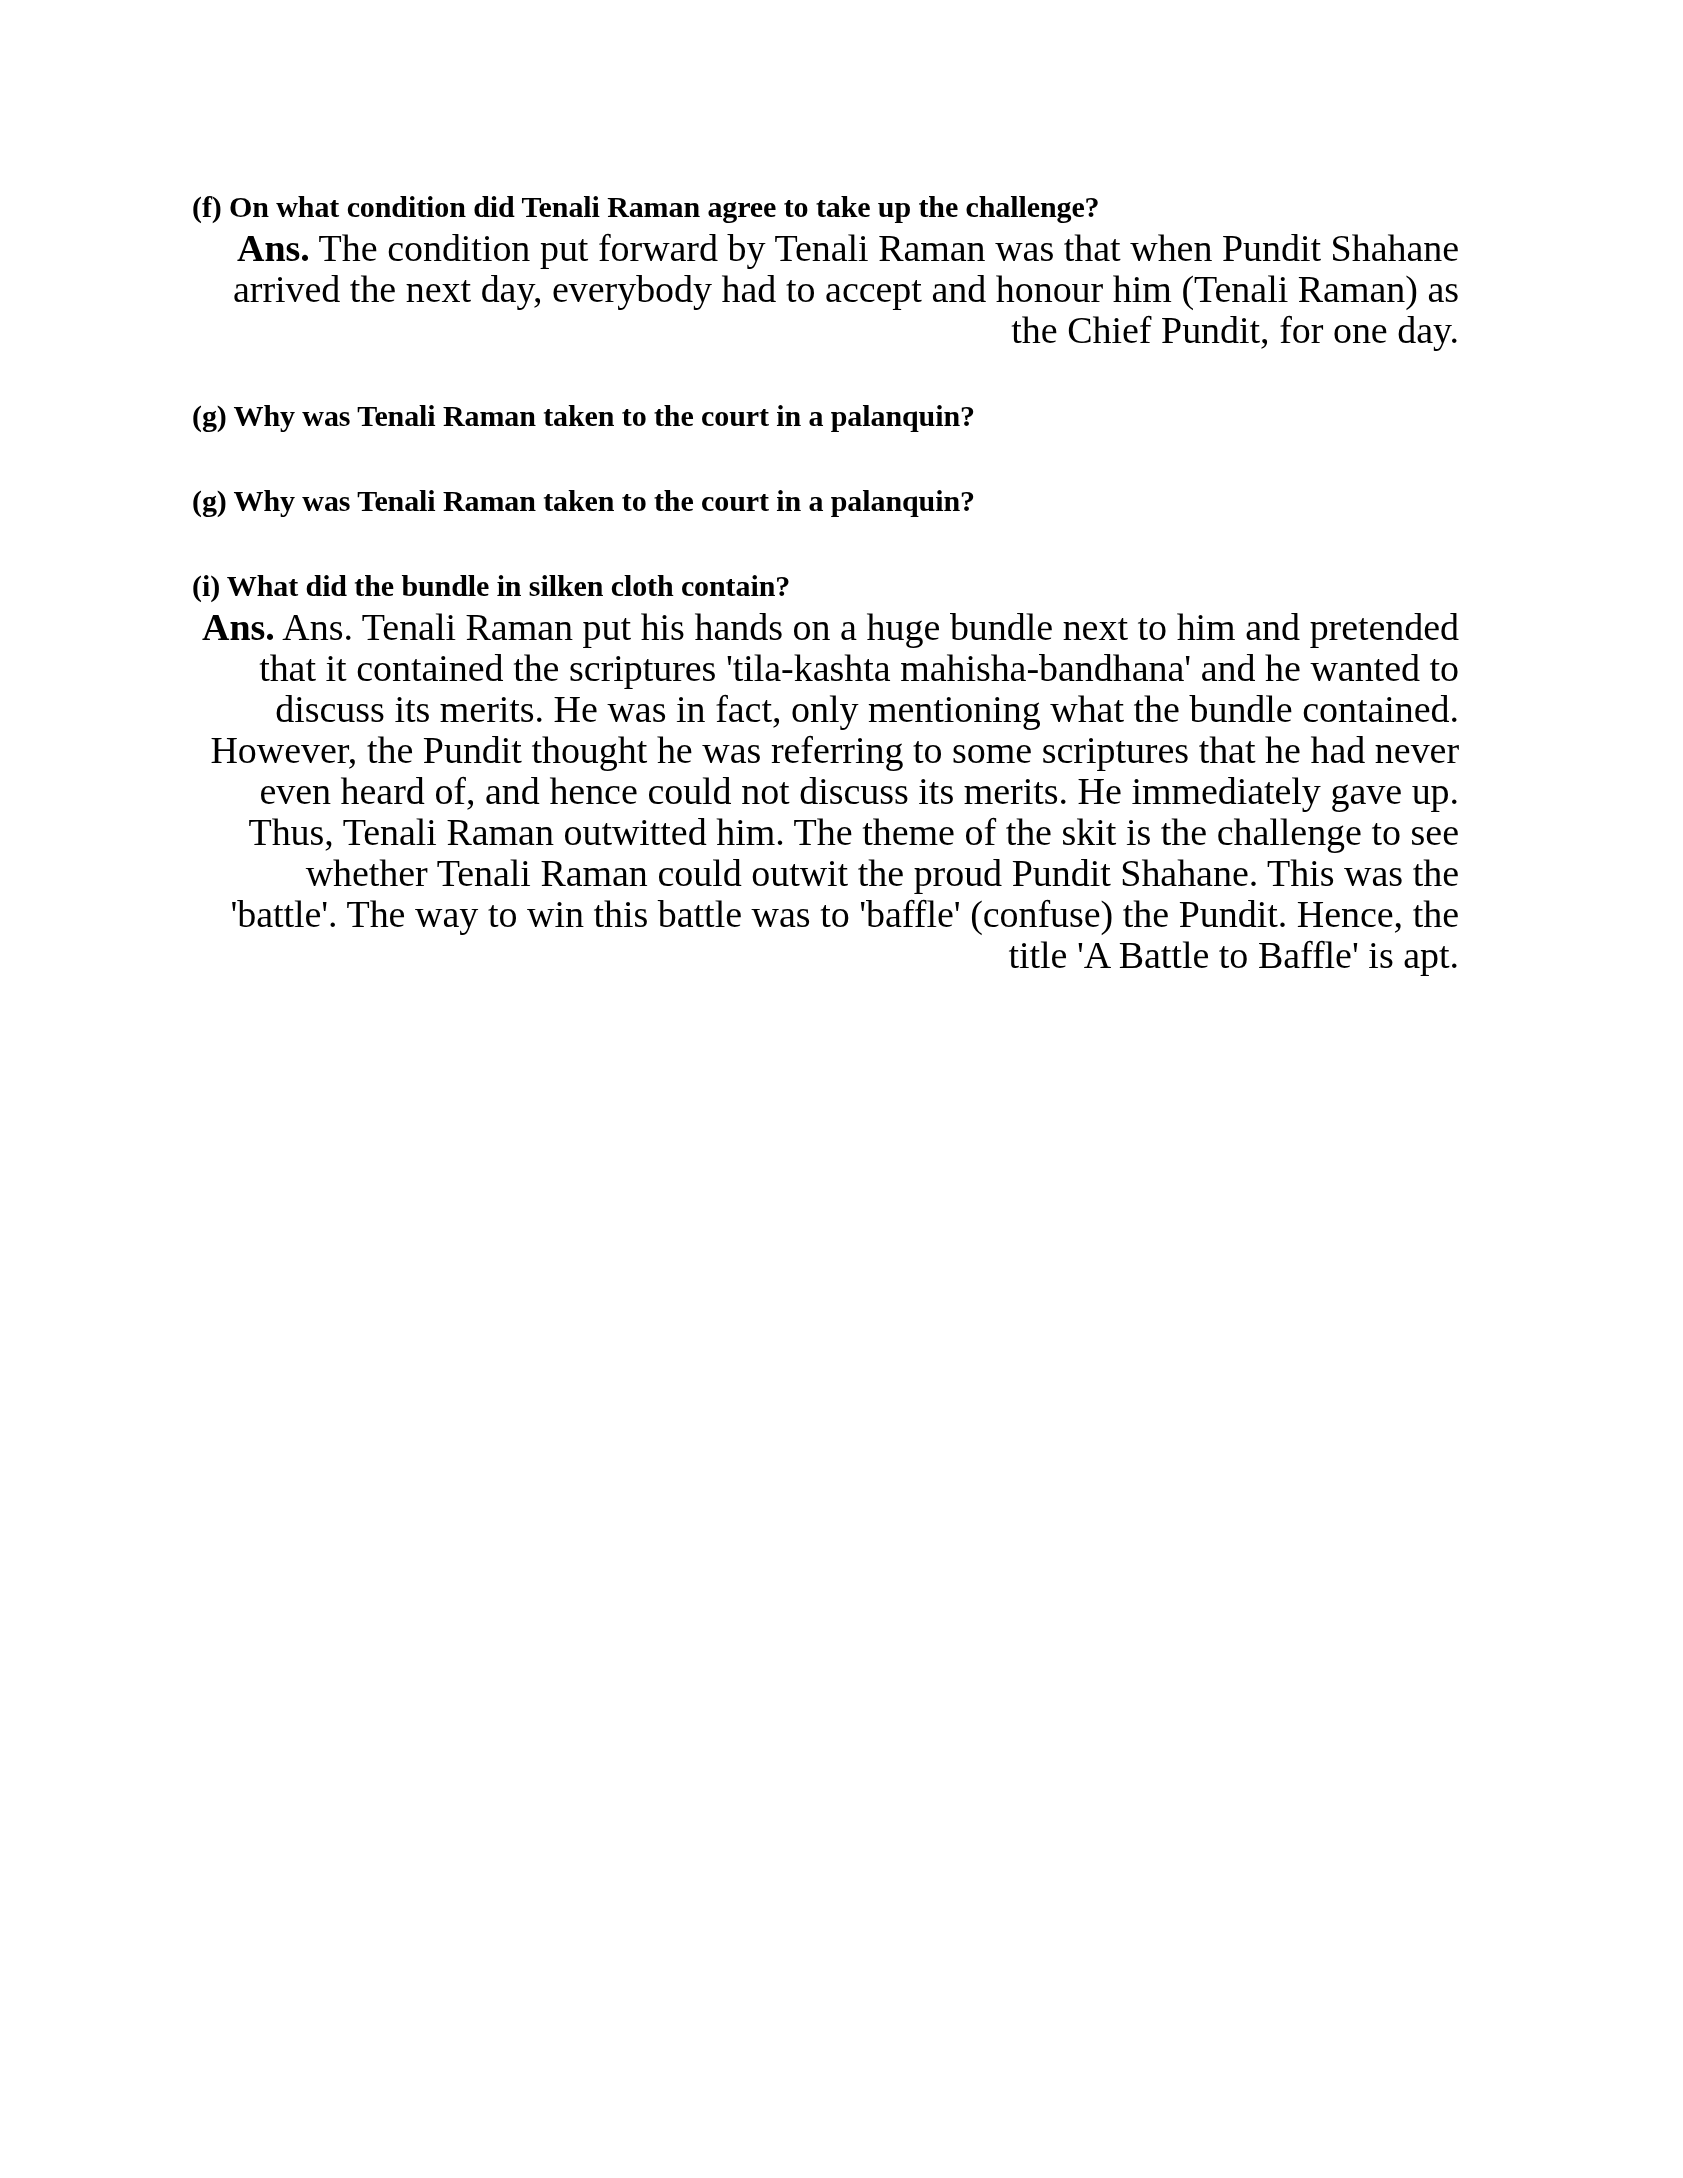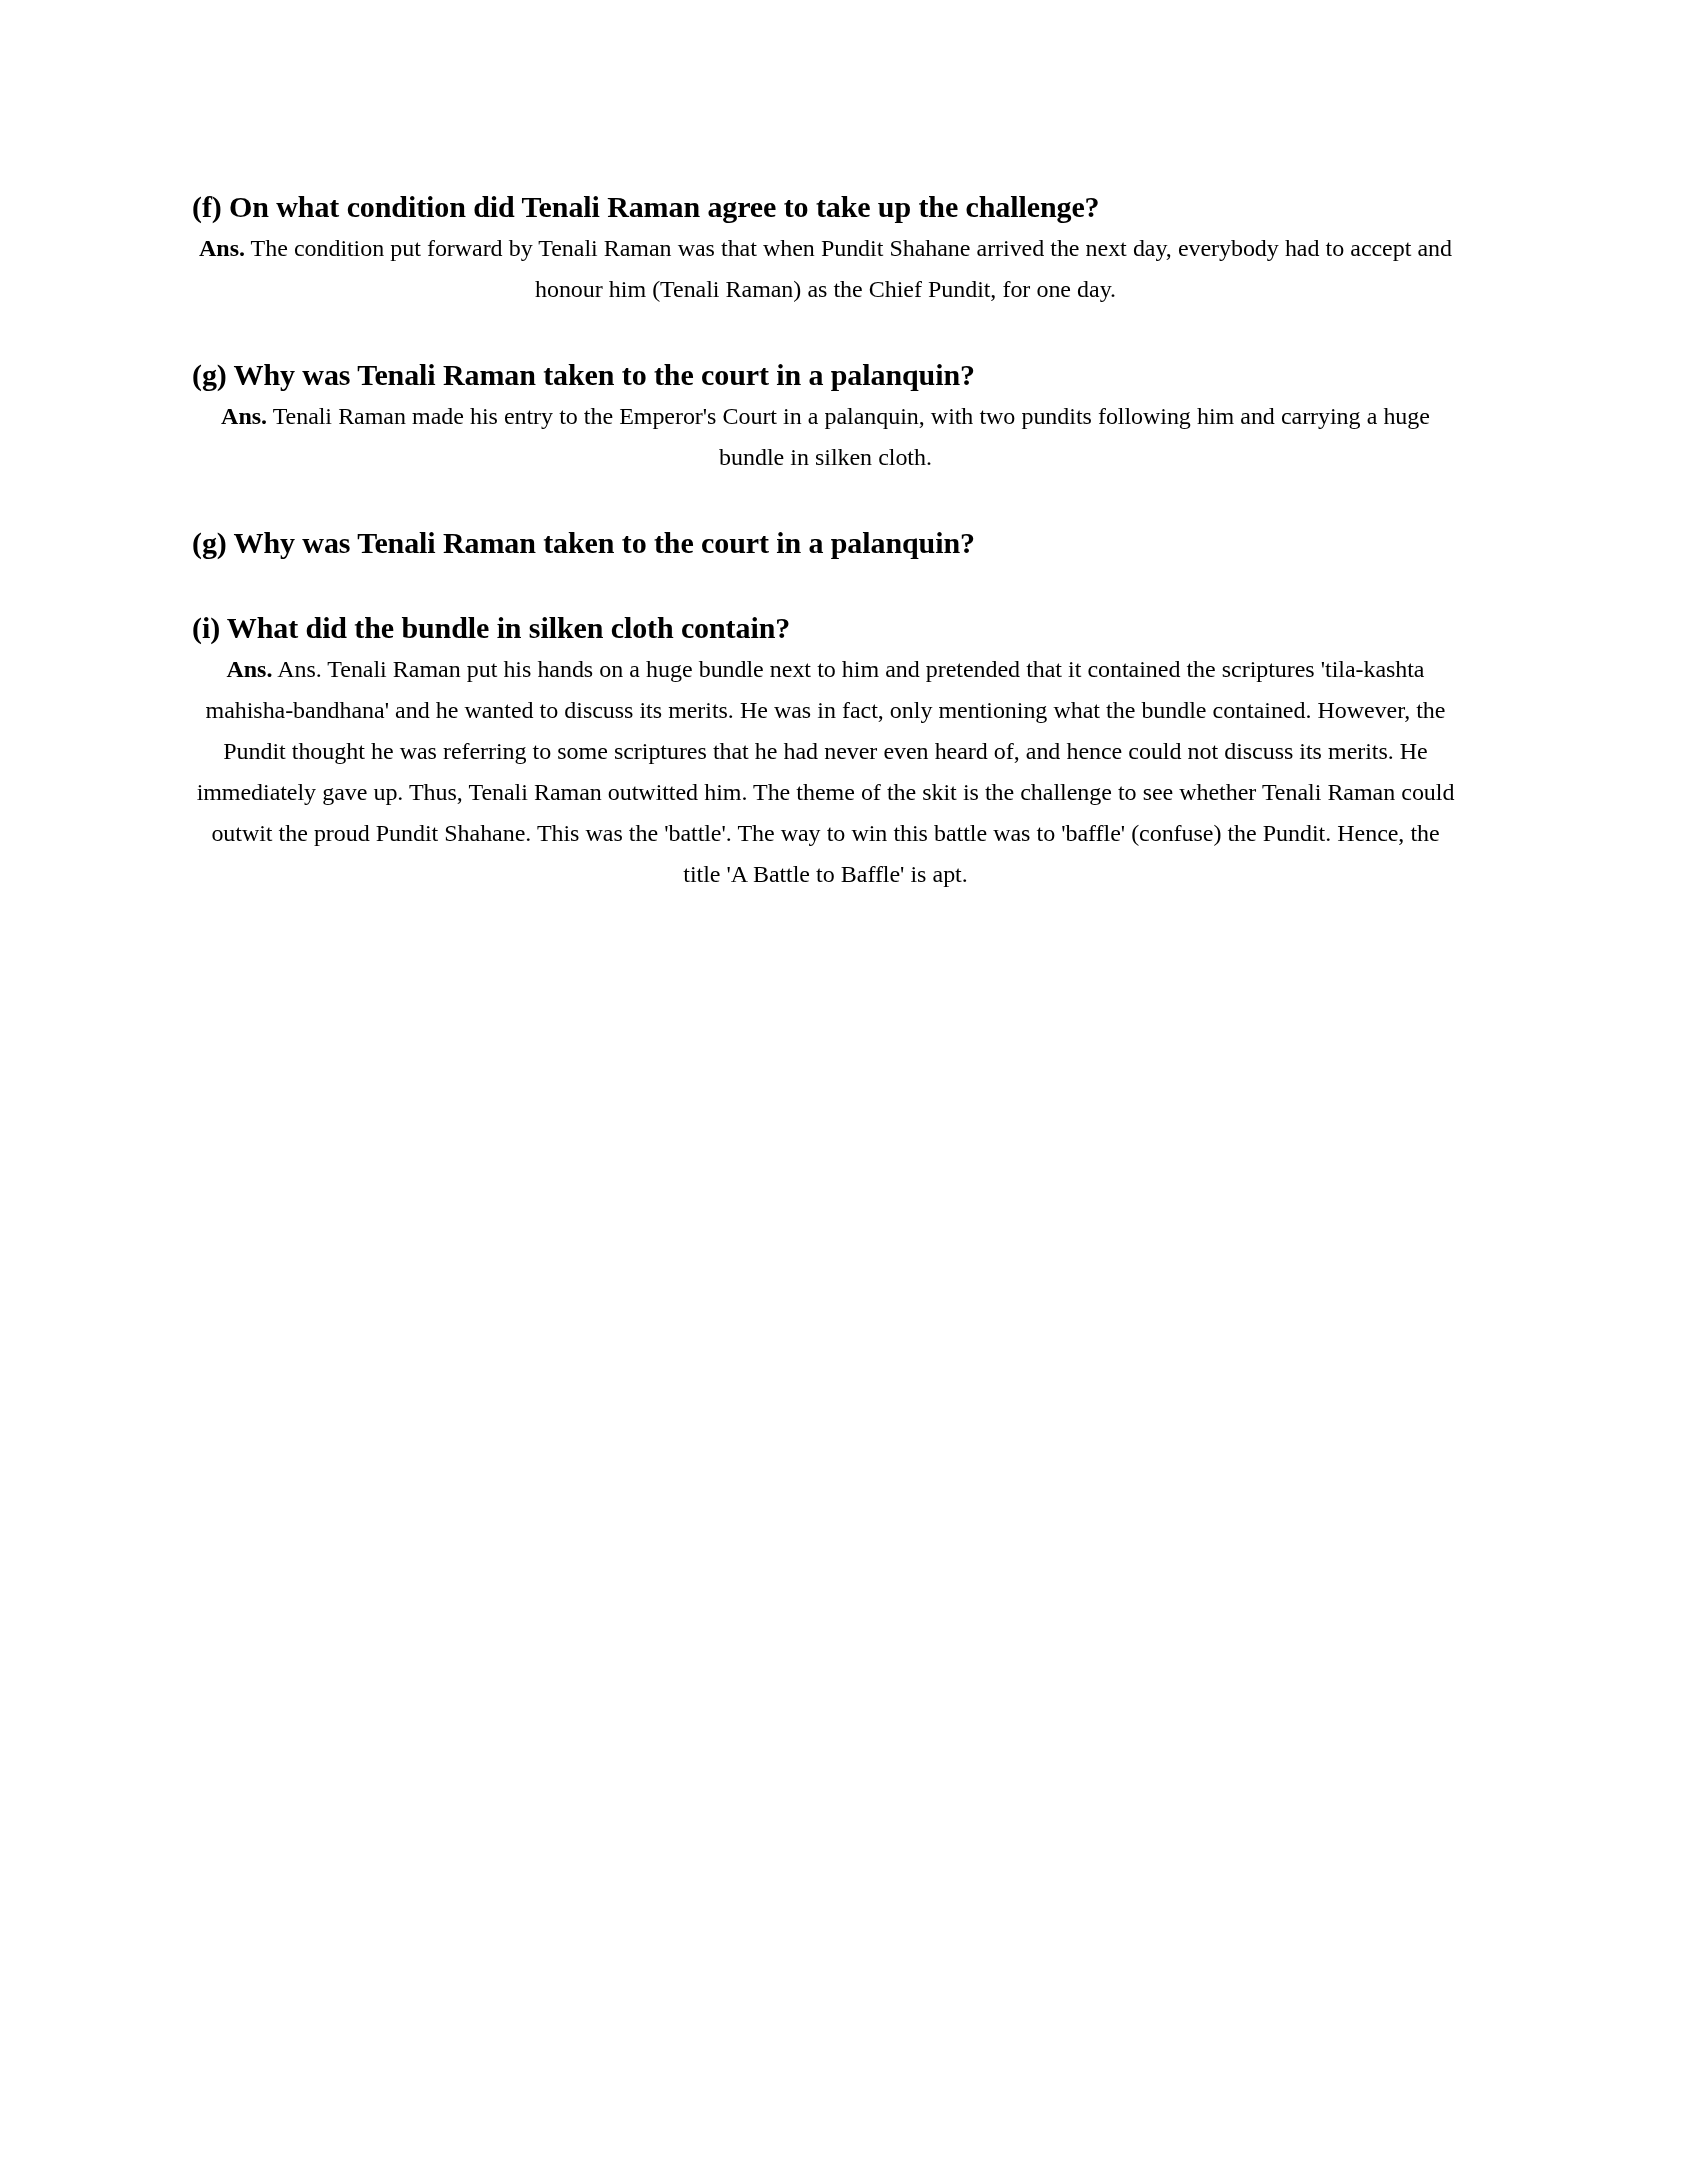--- a/index.html
+++ b/index.html
@@ -34,45 +34,44 @@
   }
   .qa-question {
     font-weight: bold;
     font-size: 30px;
     line-height: 41px;
     letter-spacing: -0.1px;
     margin: 0 0 1px 0;
     text-rendering: optimizeLegibility;
   }
   .qa-answer {
-    font-size: 24px;
+    font-size: 38px;
     line-height: 41px;
     letter-spacing: -0.05px;
     margin: 0;
-    text-align: center;
+    text-align: right;
     word-spacing: 0.2px;
   }
   .ans-label {
     font-weight: bold;
   }
 </style>
 </head>
 <body>
 
 <div class="page">
   <div class="doc-body">
 
     <div class="qa-block">
       <p class="qa-question">(f) On what condition did Tenali Raman agree to take up the challenge?</p>
       <p class="qa-answer"><span class="ans-label">Ans.</span><span> The condition put forward by Tenali Raman was that when Pundit Shahane arrived the next day, everybody had to accept and honour him (Tenali Raman) as the Chief Pundit, for one day.</span></p>
     </div>
 
     <div class="qa-block">
       <p class="qa-question">(g) Why was Tenali Raman taken to the court in a palanquin?</p>
-      <p class="qa-answer"><span class="ans-label">Ans.</span><span> Tenali Raman made his entry to the Emperor's Court in a palanquin, with two pundits following him and carrying a huge bundle in silken cloth.</span></p>
     </div>
 
     <div class="qa-block">
       <p class="qa-question">(g) Why was Tenali Raman taken to the court in a palanquin?</p>
     </div>
 
     <div class="qa-block">
       <p class="qa-question">(i) What did the bundle in silken cloth contain?</p>
       <p class="qa-answer"><span class="ans-label">Ans.</span><span> Ans. Tenali Raman put his hands on a huge bundle next to him and pretended that it contained the scriptures 'tila-kashta mahisha-bandhana' and he wanted to discuss its merits. He was in fact, only mentioning what the bundle contained. However, the Pundit thought he was referring to some scriptures that he had never even heard of, and hence could not discuss its merits. He immediately gave up. Thus, Tenali Raman outwitted him. The theme of the skit is the challenge to see whether Tenali Raman could outwit the proud Pundit Shahane. This was the 'battle'. The way to win this battle was to 'baffle' (confuse) the Pundit. Hence, the title 'A Battle to Baffle' is apt.</span></p>
     </div>

